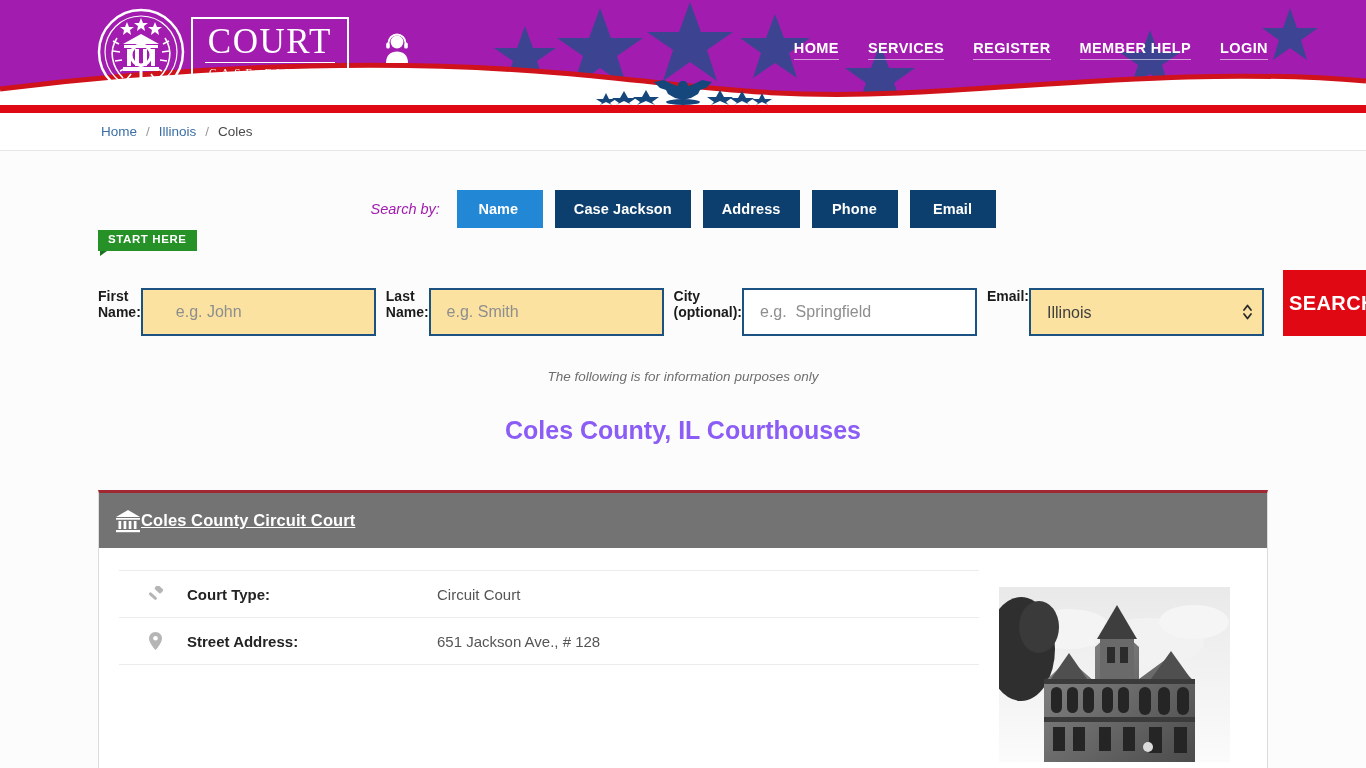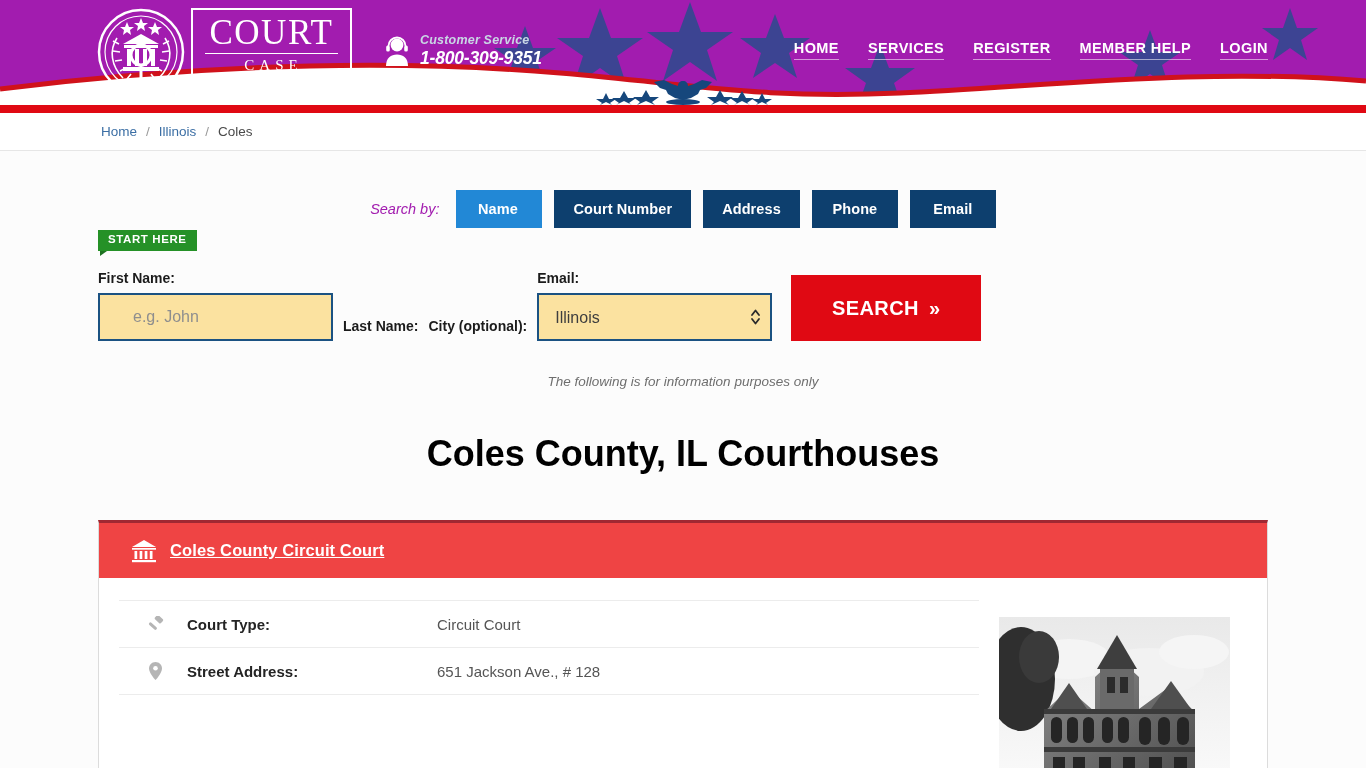--- a/index.html
+++ b/index.html
@@ -63,21 +63,21 @@
     font-family: "Liberation Serif", serif;
     font-size: 35px;
     letter-spacing: 1.5px;
     color: #ffffff;
     font-weight: 400;
     border-bottom: 1px solid #ffffff;
     padding-bottom: 3px;
   }
   .logo-sub {
     font-family: "Liberation Serif", serif;
-    font-size: 15px;
+    font-size: 11px;
     letter-spacing: 5px;
     color: #ffffff;
     padding-top: 4px;
     padding-left: 4px;
   }
 
   .cs-block {
     position: absolute;
     left: 384px; top: 33px;
     display: flex;
@@ -216,21 +216,21 @@
     left: 2px; bottom: -5px;
     border-left: 7px solid #1d7220;
     border-bottom: 5px solid transparent;
   }
   .form-row {
     display: flex;
     align-items: flex-end;
     gap: 10px;
     padding-top: 22px;
   }
-  .field { display: flex; flex-direction: column; }
+  .field { display: flex; flex-direction: row; }
   .field-label {
     font-size: 14px;
     font-weight: bold;
     color: #1b1b1b;
     margin-bottom: 7px;
   }
   .field-input {
     height: 48px;
     border: 2px solid #1b5282;
     background: #fbe2a0;
@@ -288,41 +288,40 @@
   .disclaimer {
     text-align: center;
     font-size: 13.5px;
     font-style: italic;
     color: #6e6e6e;
     margin-top: 33px;
   }
 
   .section-title {
     text-align: center;
-    color: #000000;
-    font-size: 36px;
-    font-weight: bold;
-    margin: 44px 0 0 0;
+    color: #8b5cf6;
+    font-size: 25px;
+    font-weight: bold;
+    margin: 32px 0 0 0;
   }
 
   
   .court-card {
     width: 1170px;
     margin: 45px auto 0 auto;
     border: 1px solid #dcdcdc;
     border-top: 3px solid #a02832;
     background: #ffffff;
   }
   .card-head {
     height: 55px;
-    background: #ef4444;
-    display: flex;
-    align-items: center;
-    padding-left: 32px;
-    gap: 13px;
+    background: #737373;
+    display: flex;
+    align-items: center;
+    padding-left: 16px;
   }
   .card-head-title {
     color: #ffffff;
     font-size: 16.5px;
     font-weight: bold;
     text-decoration: underline;
     cursor: pointer;
     letter-spacing: .1px;
   }
   .card-body {
@@ -437,24 +436,20 @@
         <g fill="#ffffff">
           <circle cx="13" cy="9" r="6.4"></circle>
           <path d="M2,30 C2,22 7,18.5 13,18.5 C19,18.5 24,22 24,30 Z"></path>
         </g>
         <g fill="none" stroke="#ffffff" stroke-width="1.8">
           <path d="M4.5,10 A8.5,8.5 0 0 1 21.5,10"></path>
         </g>
         <rect x="2.2" y="9.5" width="3.6" height="6" rx="1.6" fill="#ffffff"></rect>
         <rect x="20.2" y="9.5" width="3.6" height="6" rx="1.6" fill="#ffffff"></rect>
       </svg>
-      <div class="cs-text">
-        <div class="cs-label">Customer Service</div>
-        <div class="cs-phone">1-800-309-9351</div>
-      </div>
     </div>
 
     <div class="main-nav">
       <a class="nav-link">HOME</a>
       <a class="nav-link">SERVICES</a>
       <a class="nav-link">REGISTER</a>
       <a class="nav-link">MEMBER HELP</a>
       <a class="nav-link">LOGIN</a>
     </div>
 
@@ -469,43 +464,45 @@
   <span class="crumb-sep">/</span>
   <span class="crumb current">Coles</span>
 </div>
 
 <div class="page-body">
 
 
   <div class="searchby-row">
     <span class="searchby-label">Search by:</span>
     <button class="sb-tab active">Name</button>
-    <button class="sb-tab">Court Number</button>
+    <button class="sb-tab">Case Jackson</button>
     <button class="sb-tab">Address</button>
     <button class="sb-tab">Phone</button>
     <button class="sb-tab">Email</button>
   </div>
 
   <div class="form-wrap">
 
     <div class="start-here">START HERE</div>
 
     <div class="form-row">
 
       <div class="field">
         <label class="field-label">First Name:</label>
         <input class="field-input f-first" type="text" placeholder="e.g. John" style="">
       </div>
 
       <div class="field">
         <label class="field-label">Last Name:</label>
+        <input class="field-input f-last" type="text" placeholder="e.g. Smith" style="">
       </div>
 
       <div class="field">
         <label class="field-label">City (optional):</label>
+        <input class="field-input f-city plain" type="text" placeholder="e.g.  Springfield" style="">
       </div>
 
       <div class="field">
         <label class="field-label">Email:</label>
         <div class="select-wrap">
           <select class="state-select">
             <option>Illinois</option>
           </select>
           <svg class="select-arrows" width="11" height="18" viewBox="0 0 11 18">
             <polyline points="2,7 5.5,2.5 9,7" fill="none" stroke="#2b2b2b" stroke-width="1.8" stroke-linecap="round" stroke-linejoin="round"></polyline>

